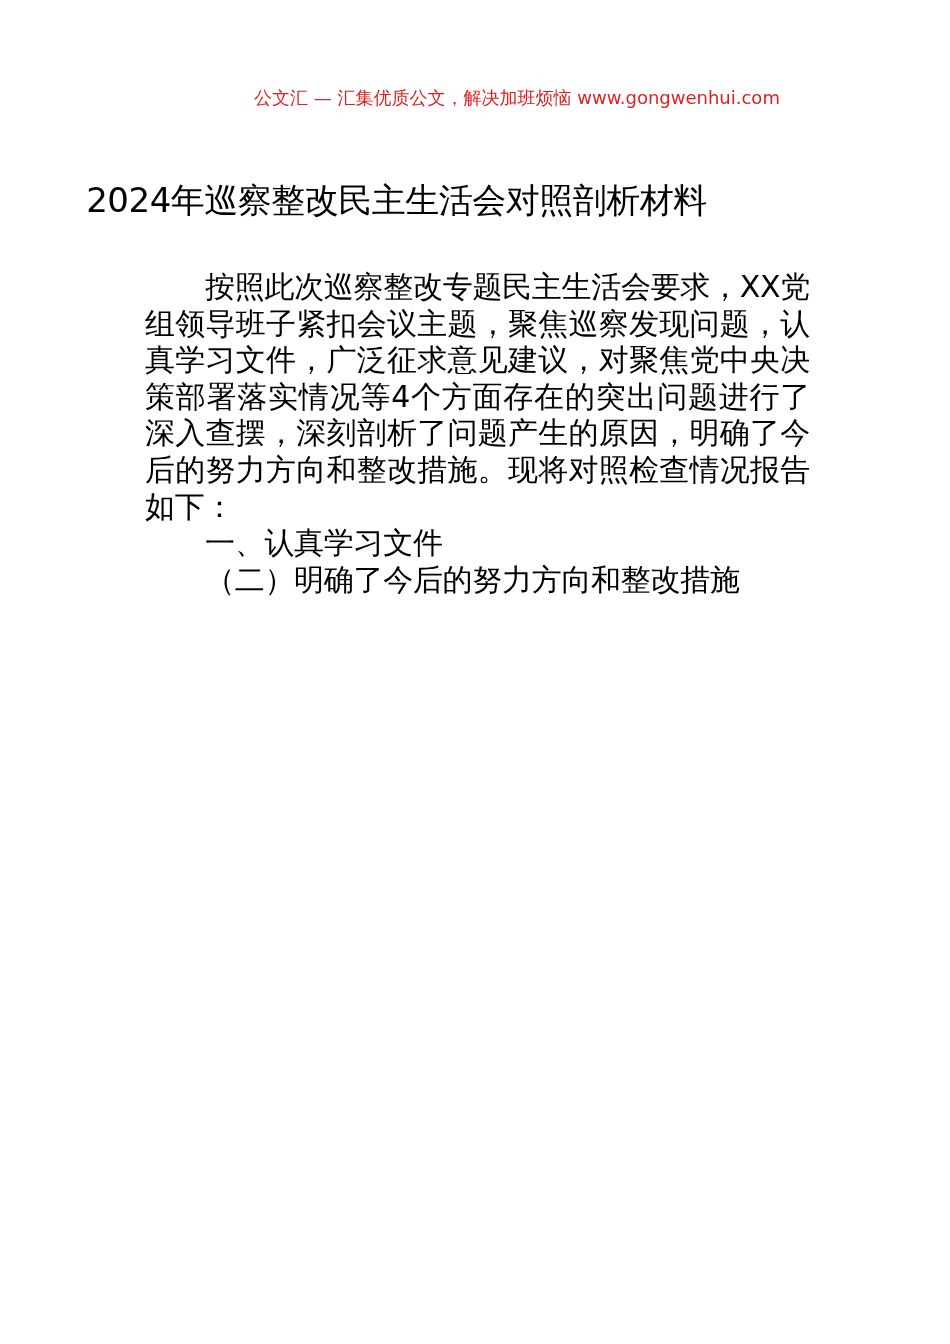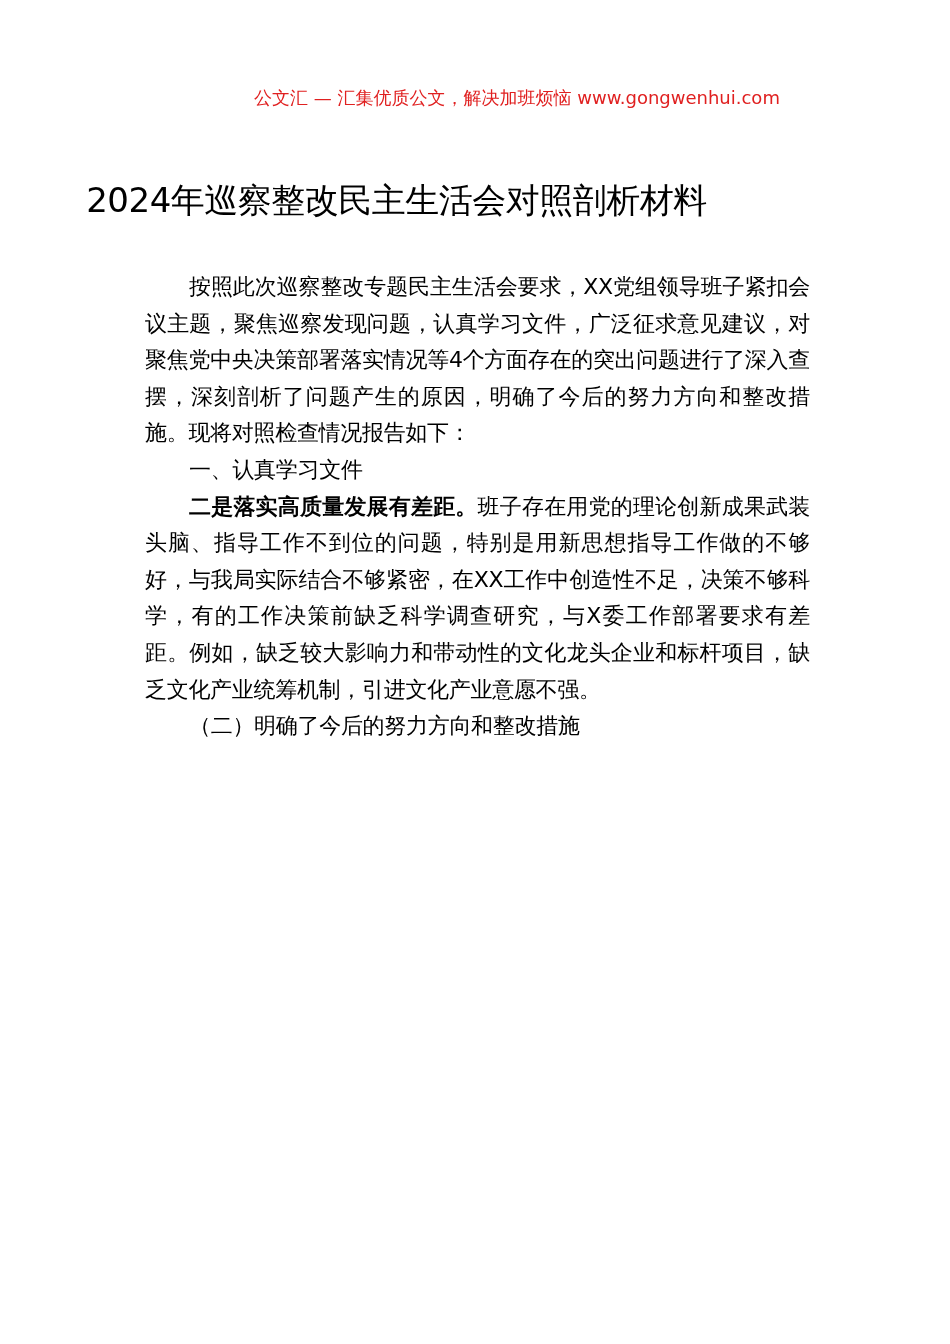--- a/index.html
+++ b/index.html
@@ -37,21 +37,21 @@
       line-height: 48px;
       font-family: "DejaVu Sans", "Liberation Sans", sans-serif;
       color: #000000;
       letter-spacing: -0.5px;
     }
     .body-text {
       position: absolute;
       top: 269px;
       left: 145px;
       width: 665px;
-      font-size: 22px;
+      font-size: 30px;
       line-height: 36.6px;
       text-align: justify;
       letter-spacing: -0.3px;
     }
     .body-text p {
       margin: 0;
       text-indent: 2em;
     }
     .body-text p.heading {
       text-indent: 2em;
@@ -63,15 +63,14 @@
 </head>
 <body>
 
 <div class="header-banner">公文汇 — 汇集优质公文，解决加班烦恼 www.gongwenhui.com</div>
 
 <div class="doc-title">2024年巡察整改民主生活会对照剖析材料</div>
 
 <div class="body-text">
   <p>按照此次巡察整改专题民主生活会要求，XX党组领导班子紧扣会议主题，聚焦巡察发现问题，认真学习文件，广泛征求意见建议，对聚焦党中央决策部署落实情况等4个方面存在的突出问题进行了深入查摆，深刻剖析了问题产生的原因，明确了今后的努力方向和整改措施。现将对照检查情况报告如下：</p>
   <p class="heading">一、认真学习文件</p>
-  <p><b>二是落实高质量发展有差距。</b><span>班子存在用党的理论创新成果武装头脑、指导工作不到位的问题，特别是用新思想指导工作做的不够好，与我局实际结合不够紧密，在XX工作中创造性不足，决策不够科学，有的工作决策前缺乏科学调查研究，与X委工作部署要求有差距。例如，缺乏较大影响力和带动性的文化龙头企业和标杆项目，缺乏文化产业统筹机制，引进文化产业意愿不强。</span></p>
   <p class="heading">（二）明确了今后的努力方向和整改措施</p>
 </div>
 
 </body></html>

